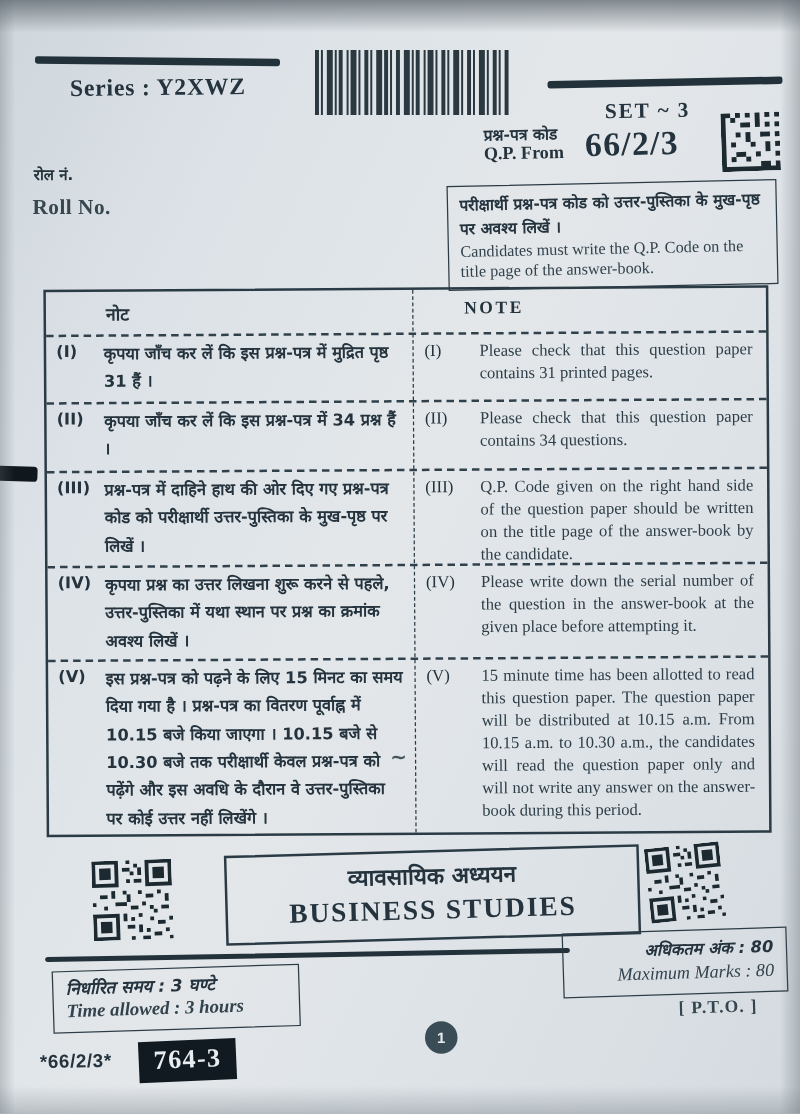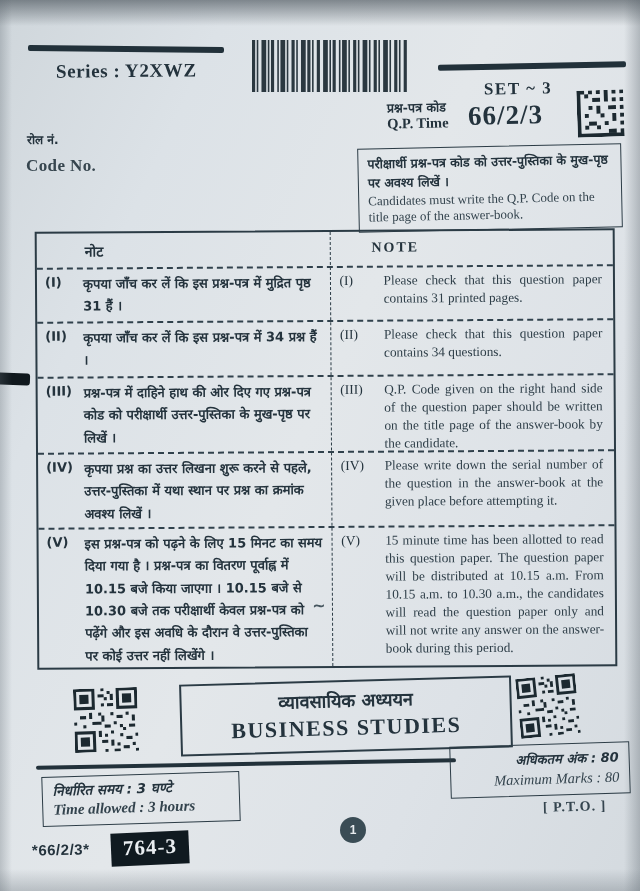--- a/index.html
+++ b/index.html
@@ -148,31 +148,31 @@
   <div class="abs" id="barcode">
     <svg class="code">
         <use href="#sym-bars"></use>
       </svg>
   </div>
   <div class="abs rule" id="rule-right"></div>
   <div class="abs serif" id="set-label">SET ~ 3</div>
 
   <div class="abs" id="qp-labels">
     <div class="hindi" id="qp-label-hi">प्रश्न-पत्र कोड</div>
-    <div class="serif" id="qp-label-en">Q.P. Time</div>
+    <div class="serif" id="qp-label-en">Q.P. From</div>
   </div>
   <div class="abs serif" id="qp-value">66/2/3</div>
   <div class="abs" id="dmx">
     <svg class="code">
         <use href="#sym-dmx"></use>
       </svg>
   </div>
 
   <div class="abs hindi" id="roll-hi">रोल नं.</div>
-  <div class="abs serif" id="roll-en">Code No.</div>
+  <div class="abs serif" id="roll-en">Roll No.</div>
 
   <div class="abs" id="cand-box">
     <div class="hindi" id="cand-hi">परीक्षार्थी प्रश्न-पत्र कोड को उत्तर-पुस्तिका के मुख-पृष्ठ पर अवश्य लिखें ।</div>
     <div class="serif" id="cand-en">Candidates must write the Q.P. Code on the title page of the answer-book.</div>
   </div>
 
   <div class="abs" id="ntable">
     <div class="col-div"></div>
 
     <div class="trow hrow">

